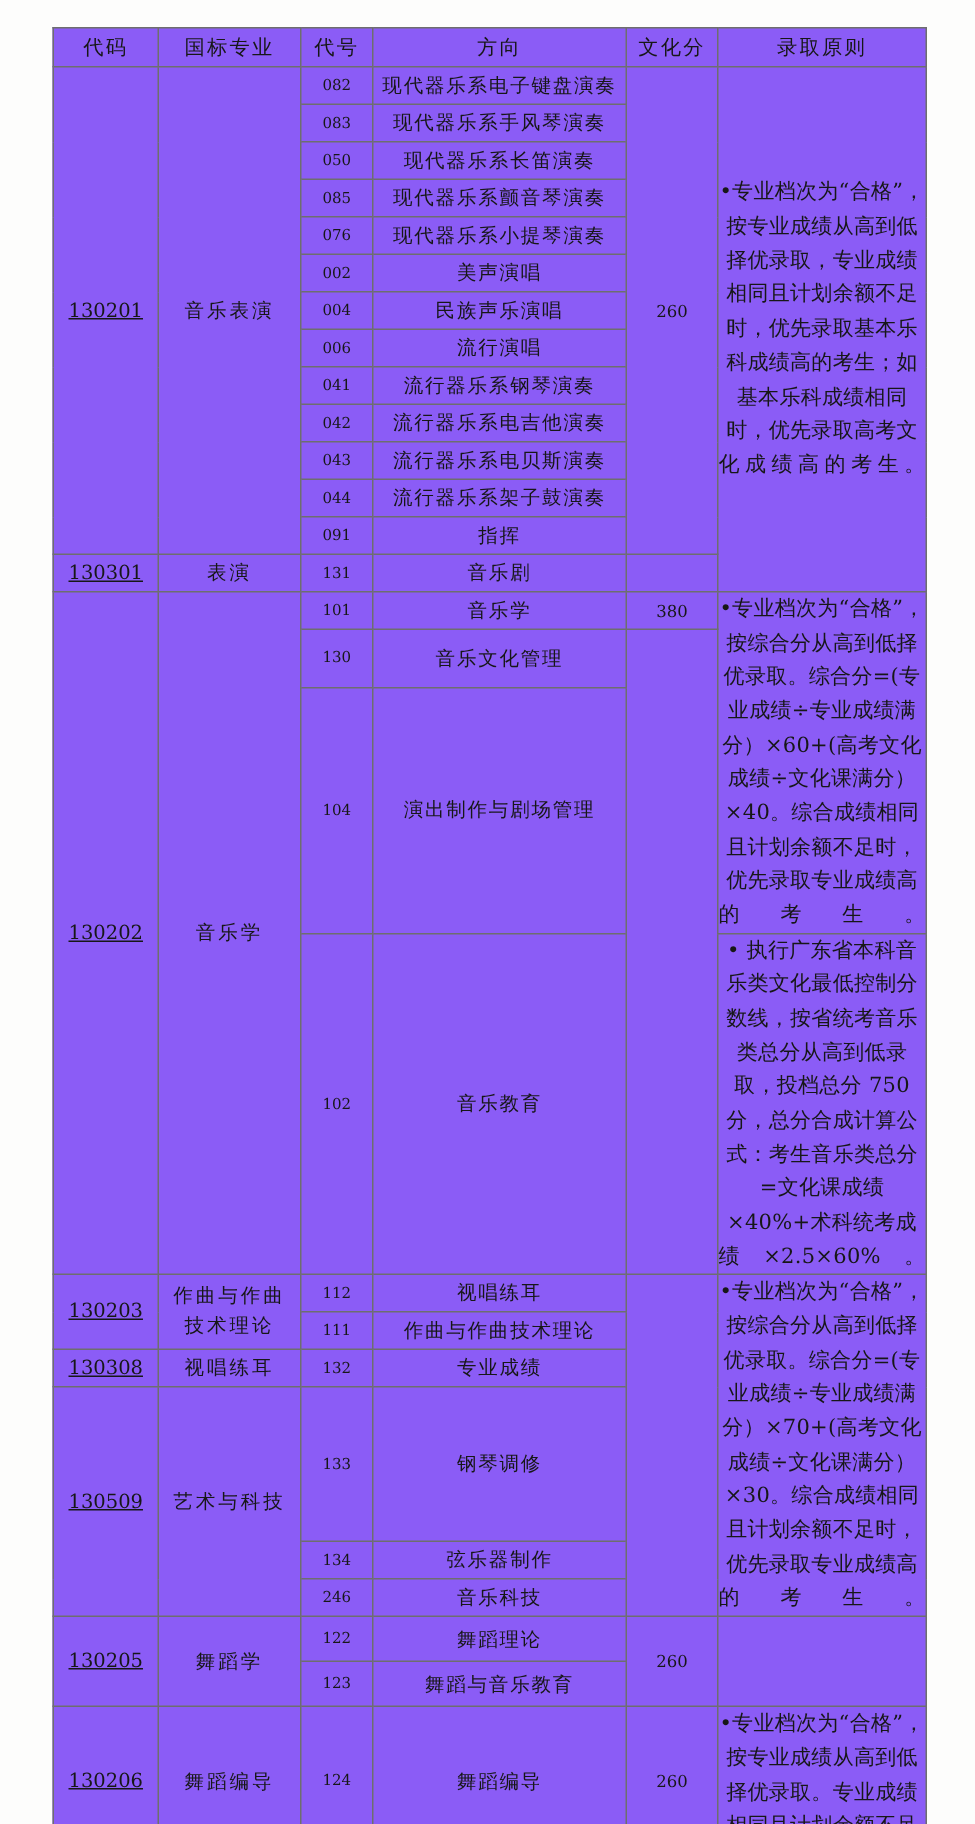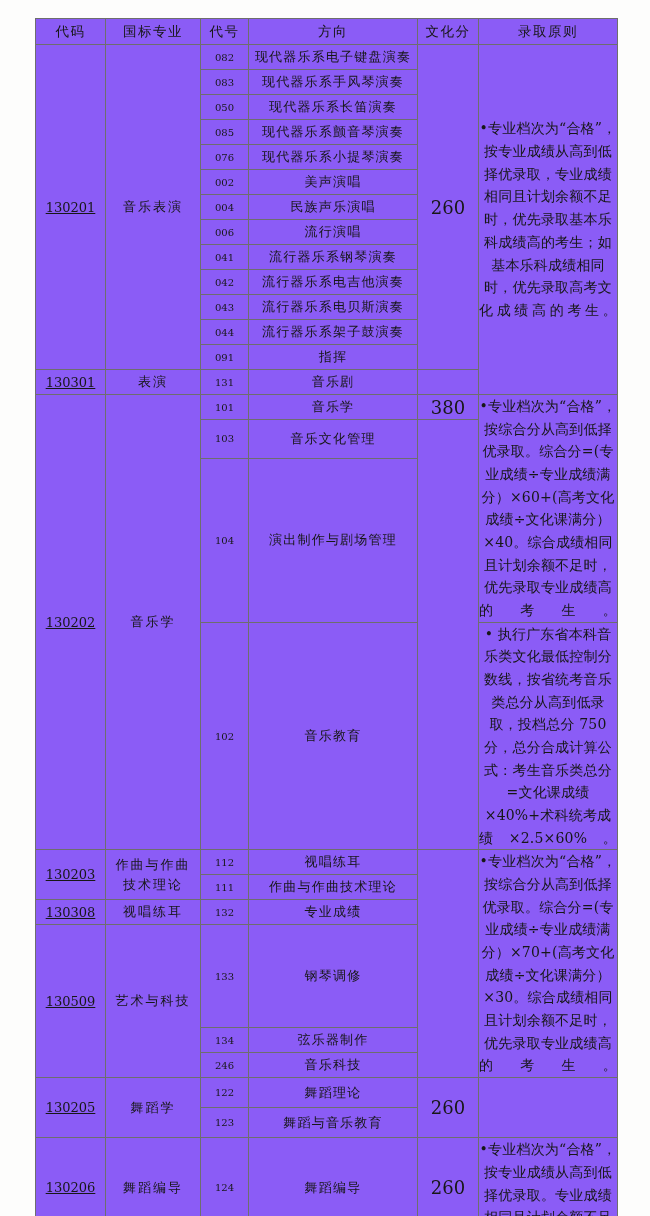--- a/index.html
+++ b/index.html
@@ -44,21 +44,21 @@
     height:25px;
     font-size:13.5px;
     letter-spacing:1.5px;
     font-weight:bold;
   }
   td.code,td.major,td.score{
     font-size:13px;
     letter-spacing:0.5px;
   }
   td.code{font-family:"DejaVu Serif","Liberation Serif",serif;letter-spacing:0px;text-decoration:underline;}
-  td.score{letter-spacing:0px;font-size:18px;}
+  td.score{letter-spacing:0px;font-size:11px;}
   td.idnum{
     font-size:10px;
     letter-spacing:0px;
   }
   td.dir{
     font-size:13px;
     letter-spacing:1.2px;
     margin-left:17px;
   }
   td.major{letter-spacing:2px;}
@@ -170,21 +170,21 @@
 
     <tr>
       <td class="code" rowspan="4">130202</td>
       <td class="major" rowspan="4">音乐学</td>
       <td class="idnum" style="height:24px">101</td>
       <td class="dir">音乐学</td>
       <td class="score">380</td>
       <td class="rule" rowspan="3">•专业档次为“合格”，按综合分从高到低择优录取。综合分=(专业成绩÷专业成绩满分）×60+(高考文化成绩÷文化课满分）×40。综合成绩相同且计划余额不足时，优先录取专业成绩高的考生。</td>
     </tr>
     <tr>
-      <td class="idnum" style="height:27px">103</td>
+      <td class="idnum" style="height:27px">130</td>
       <td class="dir">音乐文化管理</td>
       <td class="score blank" rowspan="3"></td>
     </tr>
     <tr>
       <td class="idnum" style="height:163px">104</td>
       <td class="dir">演出制作与剧场管理</td>
     </tr>
     <tr>
       <td class="idnum" style="height:195px">102</td>
       <td class="dir">音乐教育</td>

